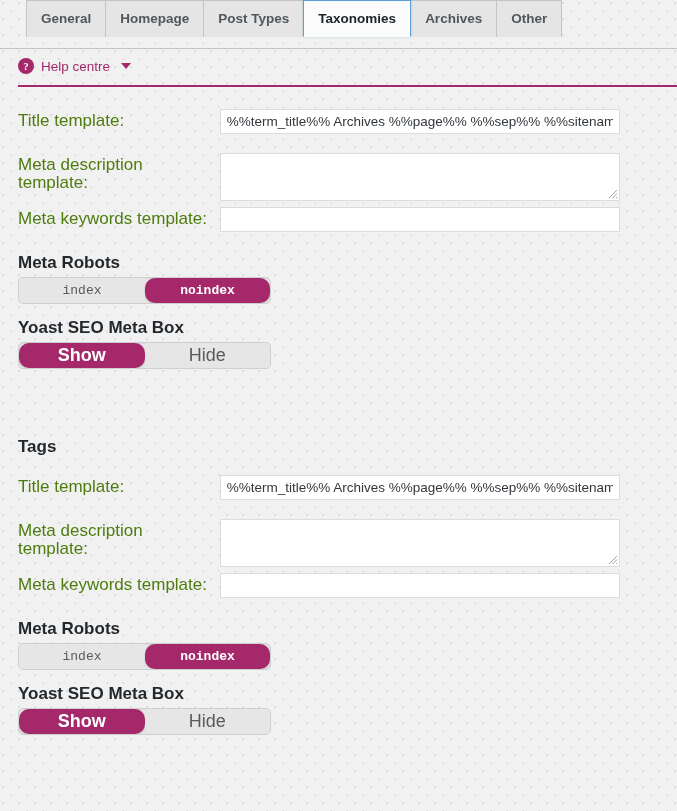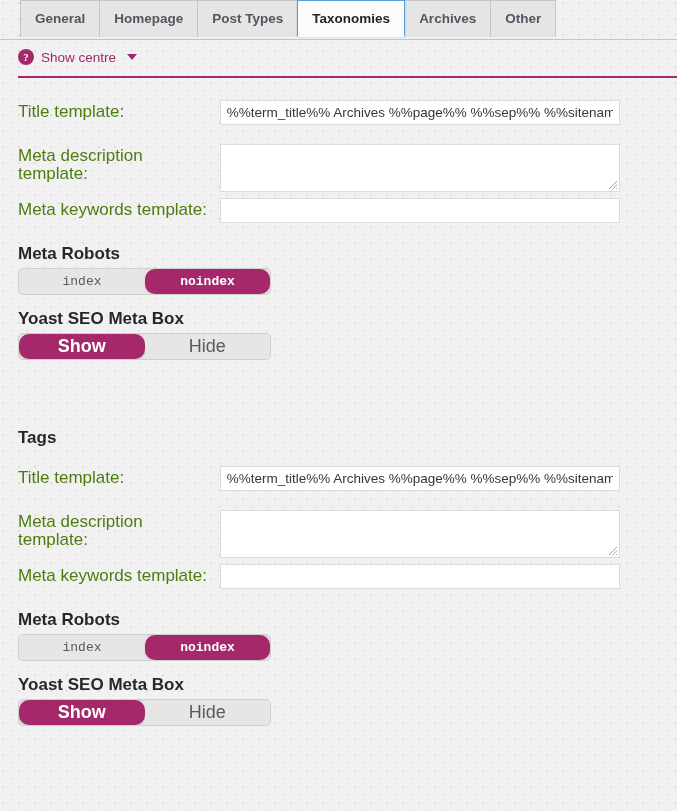--- a/index.html
+++ b/index.html
@@ -17,22 +17,22 @@
     background-image:
       radial-gradient(circle at 3px 3px, rgba(150,150,160,0.22) 0.9px, rgba(0,0,0,0) 1.1px),
       radial-gradient(circle at 11px 11px, rgba(150,150,160,0.18) 0.9px, rgba(0,0,0,0) 1.1px);
     background-size: 16px 16px, 16px 16px;
     -webkit-font-smoothing: antialiased;
   }
 
   
   .tab-bar {
     position: relative;
-    height: 40px;
-    padding-left: 20px;
+    height: 49px;
+    padding-left: 26px;
     box-sizing: border-box;
   }
   .tab-bar:after {
     content: "";
     position: absolute;
     left: 0;
     right: 0;
     bottom: 0;
     height: 1px;
     background: #c3c4c7;
@@ -237,21 +237,21 @@
 </head>
 <body>
 
 <div class="tab-bar">
   <a class="tab" href="#">General</a><a class="tab" href="#">Homepage</a><a class="tab" href="#">Post Types</a><a class="tab active" href="#">Taxonomies</a><a class="tab" href="#">Archives</a><a class="tab" href="#">Other</a>
 </div>
 
 <div class="help-row">
   <a class="help-link" href="#">
     <span class="help-icon">?</span>
-    <span>Show centre</span>
+    <span>Help centre</span>
     <span class="help-caret"></span>
   </a>
 </div>
 
 <div class="content">
 
   <div class="section categories">
 
     <div class="field-row">
       <span class="field-label">Title template:</span>

